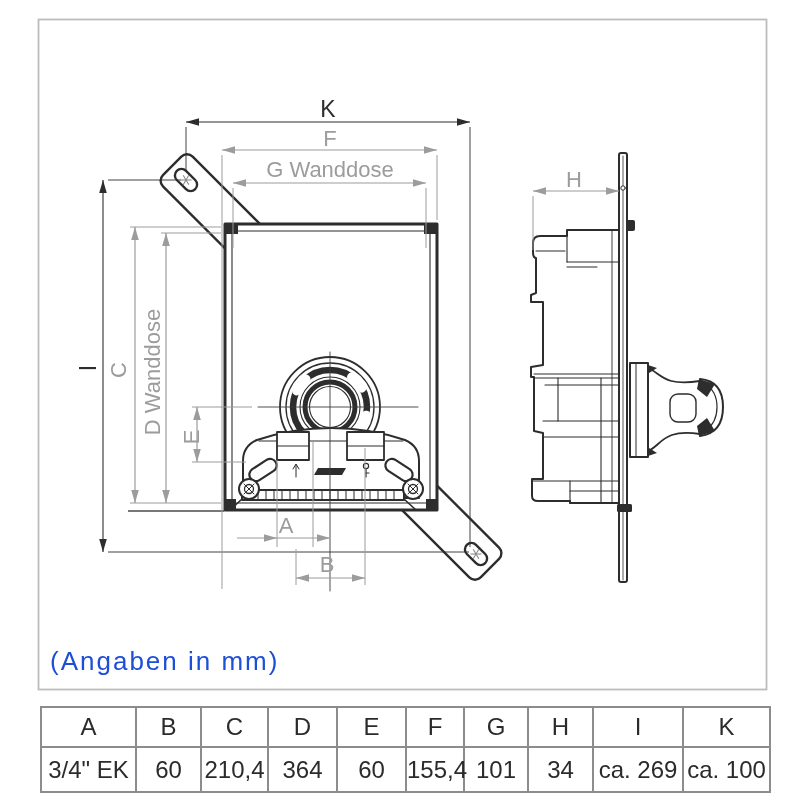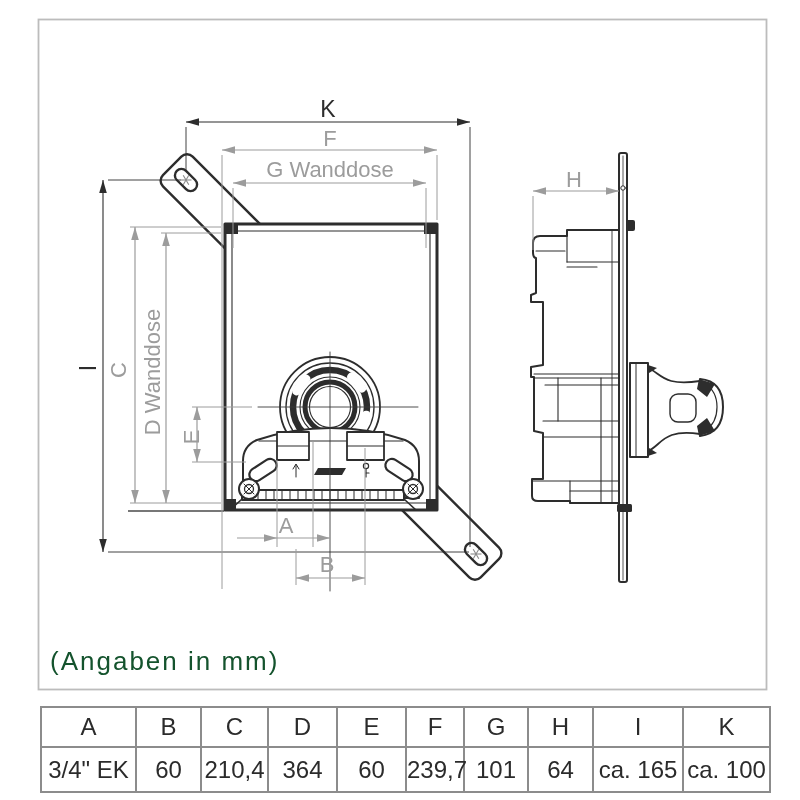--- a/index.html
+++ b/index.html
@@ -1,20 +1,20 @@
 <!DOCTYPE html>
 <html><head>
 <meta charset="utf-8">
 <style>
   html,body{margin:0;padding:0;background:#ffffff;width:800px;height:800px;overflow:hidden;}
   .stage{position:relative;width:800px;height:800px;background:#fff;font-family:"Liberation Sans",sans-serif;}
   svg text{font-family:"Liberation Sans",sans-serif;}
   .dim-label{font-size:22px;fill:#9c9c9c;}
   .dim-label-dark{font-size:23px;fill:#2d2d2d;}
-  .note{position:absolute;left:50px;top:646px;font-size:26px;letter-spacing:2px;color:#14532d;}
+  .note{position:absolute;left:50px;top:646px;font-size:26px;letter-spacing:2px;color:#1d4ed8;}
   table.dims{position:absolute;left:40px;top:706px;border-collapse:collapse;table-layout:fixed;width:729px;font-size:24px;color:#2b2b2b;}
   table.dims td{border:2px solid #8c8c8c;text-align:center;vertical-align:middle;padding:0;background:#fff;white-space:nowrap;}
   table.dims tr.hdr td{height:38px;}
   table.dims tr.val td{height:43px;}
 </style>
 </head>
 <body>
 
 <div class="stage">
 
@@ -271,22 +271,22 @@
     <td>H</td>
     <td>I</td>
     <td>K</td>
   </tr>
   <tr class="val">
     <td>3/4" EK</td>
     <td>60</td>
     <td>210,4</td>
     <td>364</td>
     <td>60</td>
-    <td>239,7</td>
+    <td>155,4</td>
     <td>101</td>
-    <td>64</td>
-    <td>ca. 165</td>
+    <td>34</td>
+    <td>ca. 269</td>
     <td>ca. 100</td>
   </tr>
 </tbody>
     </table>
 
 </div>
 
 </body></html>

